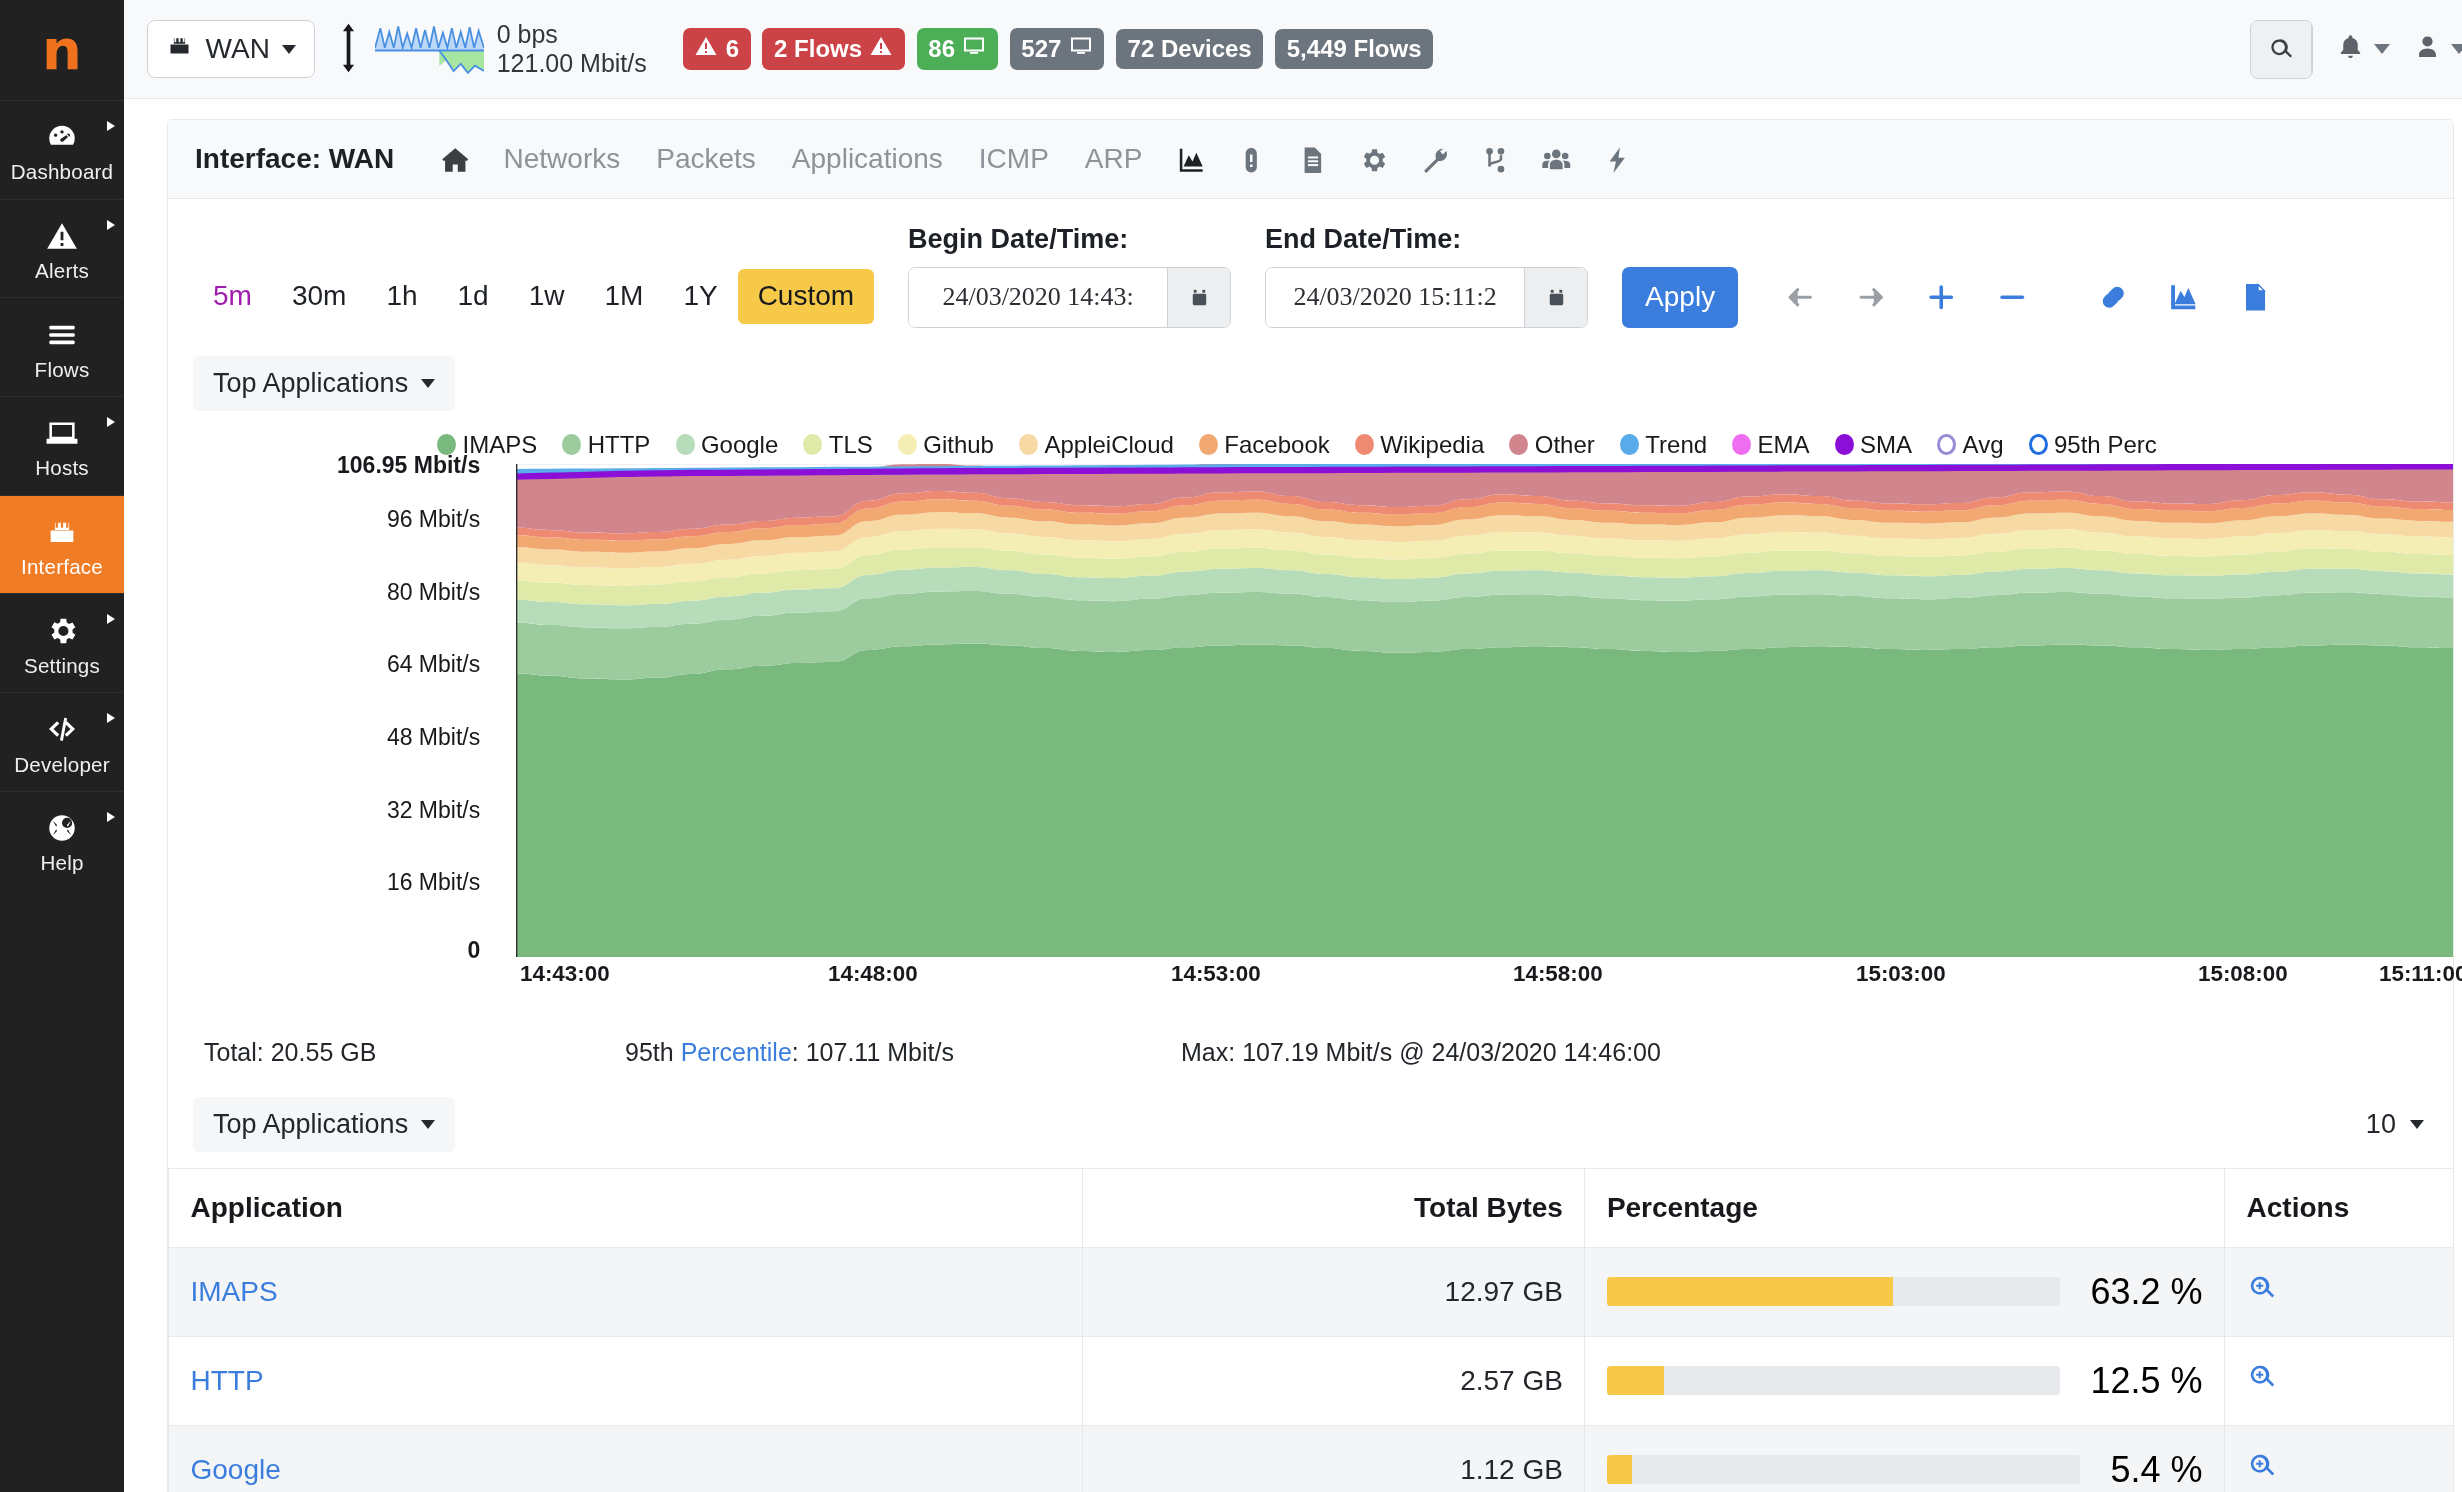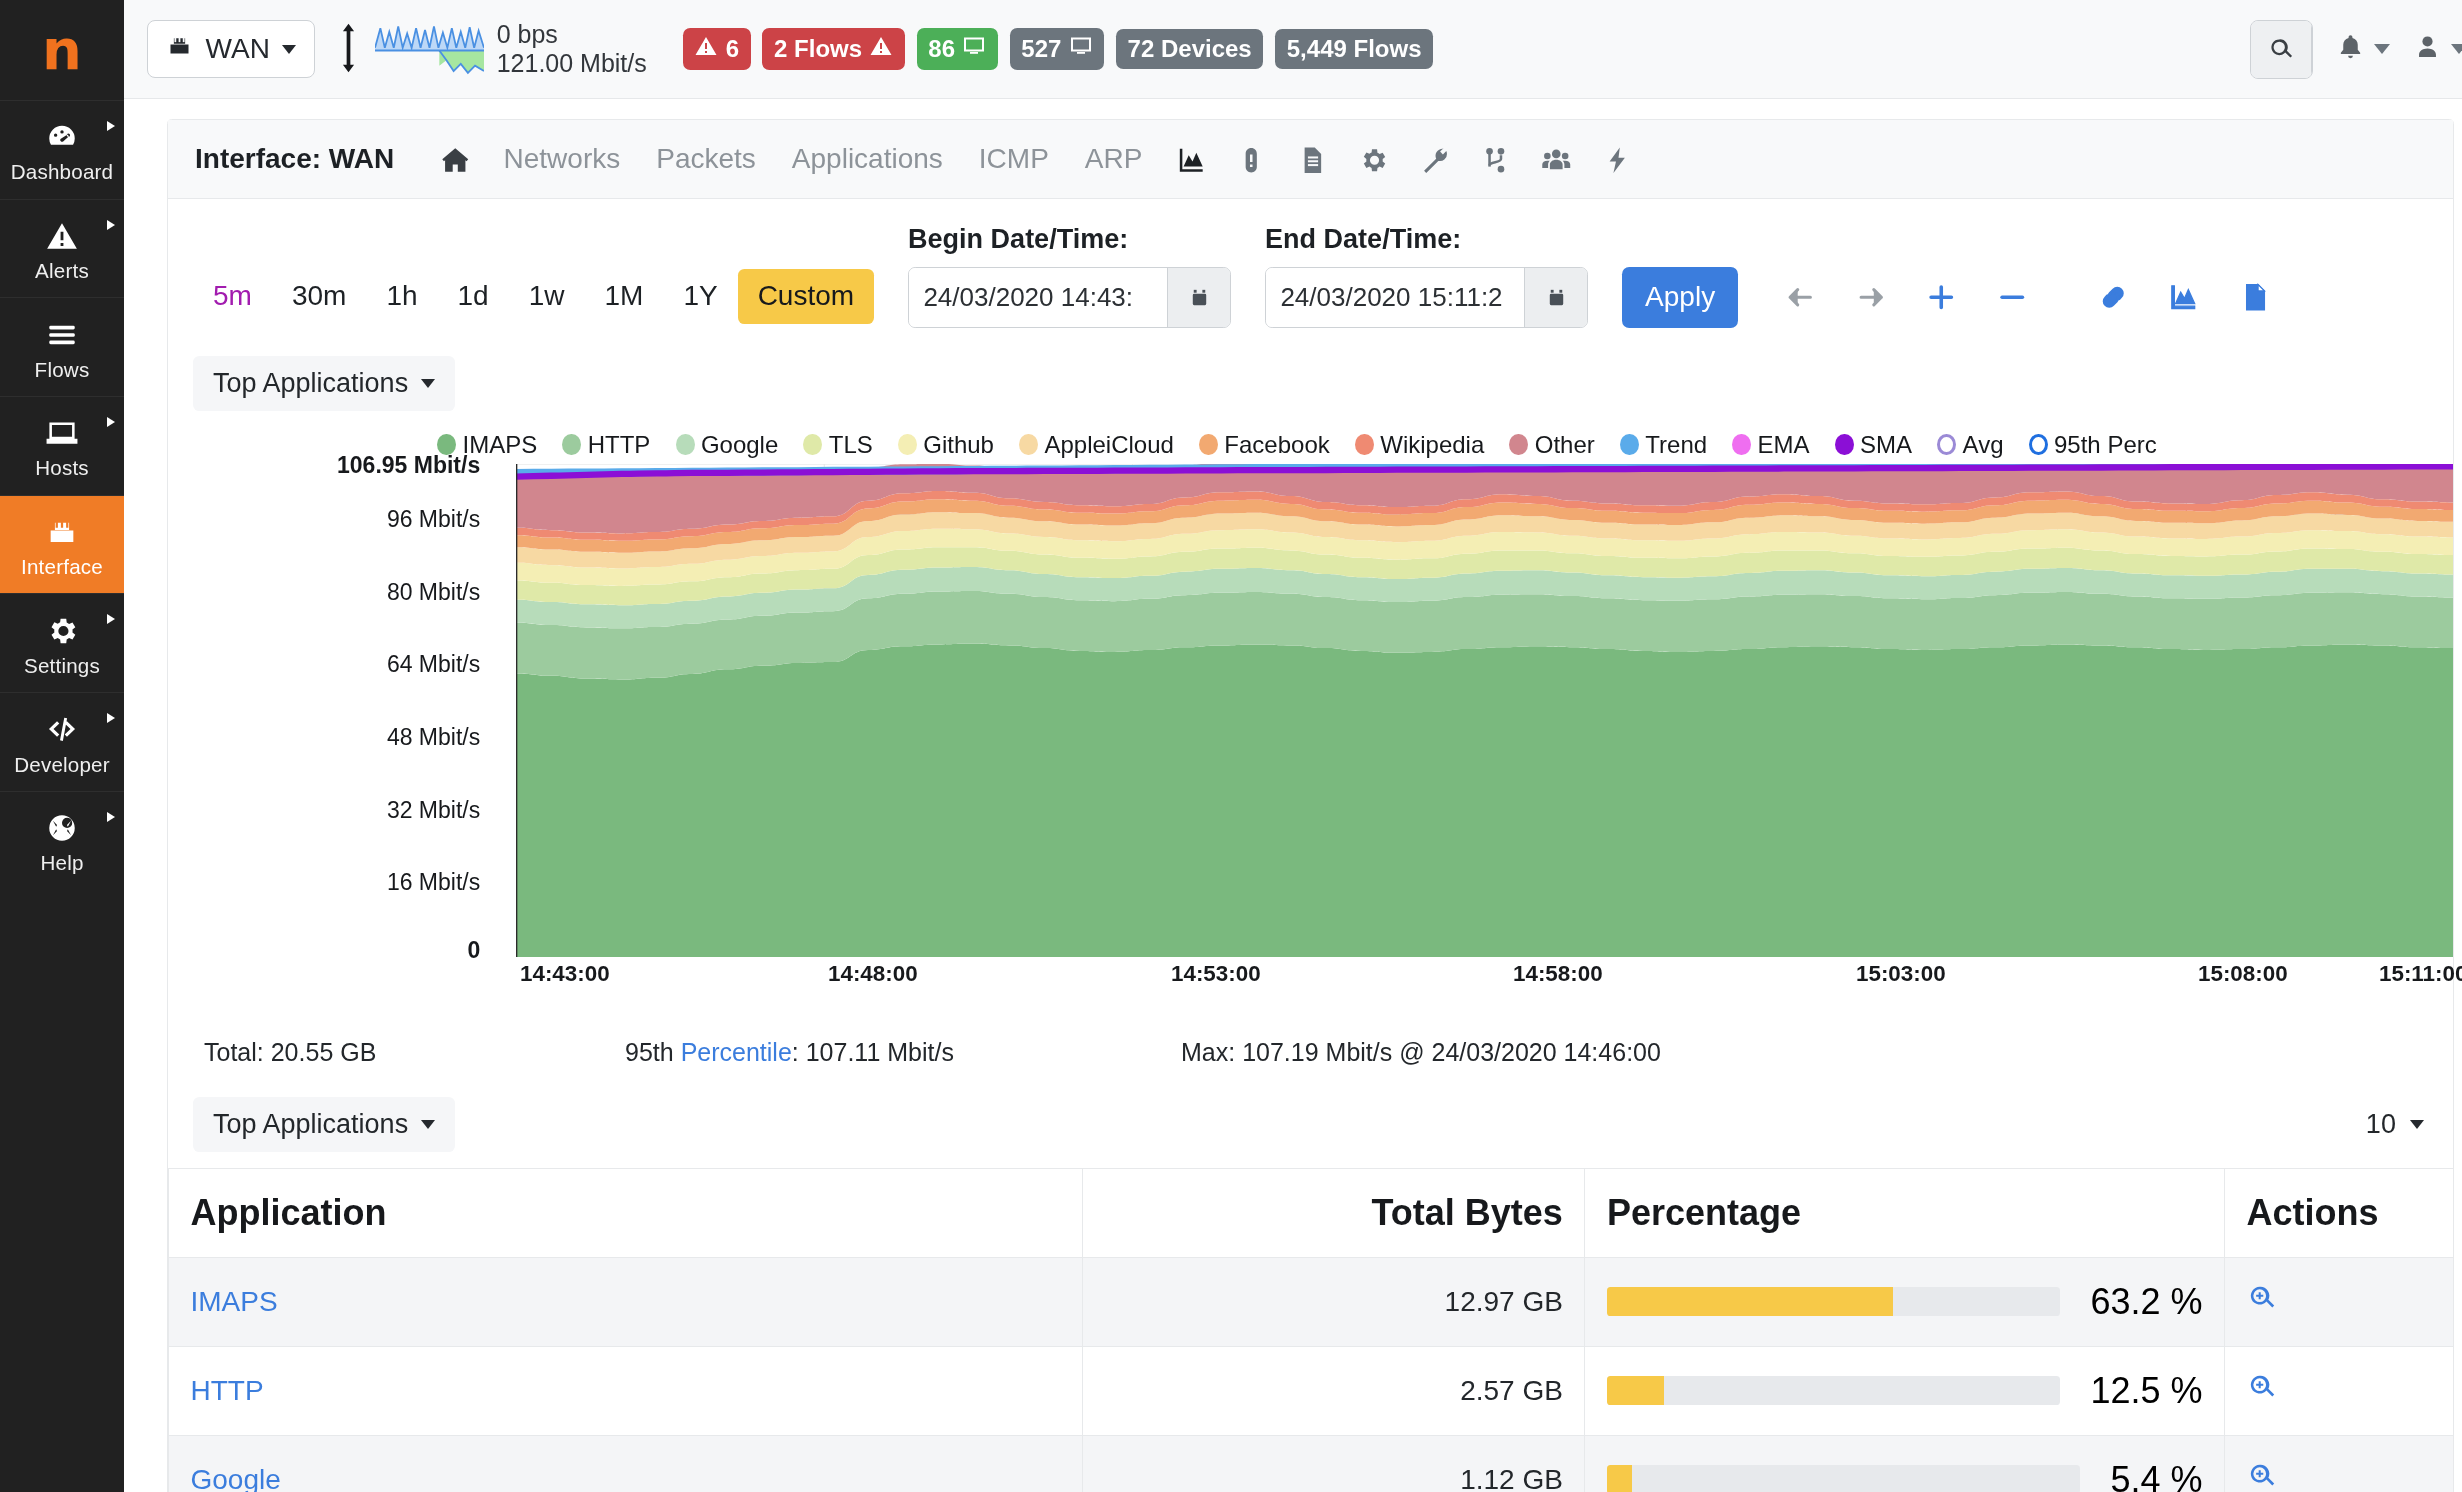--- a/index.html
+++ b/index.html
@@ -105,21 +105,21 @@
     font-size: 28px; color:#1d2125; padding: 11.7px 20px; cursor:pointer; border-radius:6.3px;
   }
   .range.dim { color:#a21caf; }
   .range.active { background:#f7c948; color:#17191c; font-weight: 400; }
 
   .dtgroup { margin-left: 34px; }
   .dtlabel { font-size: 27px; font-weight:700; color:#1d2125; margin-bottom: 11.7px; display:block; }
   .dtfield { display:flex; border:0.9px solid #ced2d6; border-radius:7.2px; overflow:hidden; }
   .dtfield input {
     border:none; outline:none; font-size: 26px; padding: 0 14.3px; height: 59px; width: 258px;
-    color:#2c3034; font-family:Liberation Sans, sans-serif; background:#fff;
+    color:#2c3034; font-family:Liberation Serif, serif; background:#fff;text-align:center;
   }
   .dtbtn { width: 63px; background:#eceef0; border-left:0.9px solid #ced2d6; display:flex;align-items:center;justify-content:center;cursor:pointer;}
   .dtbtn svg { width: 23px; height: 27px; fill:#495057; }
 
   .applybtn {
     background:#3b7ddd; color:#fff; font-size:28px; border:none; border-radius:7.2px;
     padding: 0 23px; height: 61px; margin-left: 34px; cursor:pointer;
     font-family:"Liberation Sans", sans-serif;
   }
   .tool-icons { display:flex; align-items:center; gap: 0; margin-left: 27px; height: 61px;}
@@ -156,21 +156,21 @@
   .statsrow > div { white-space: nowrap; }
   .statsrow a { color:#3b7ddd; text-decoration:none; }
 
   
   .tblhead { display:flex; align-items:center; margin-top: 30.5px; padding: 0 10.8px 0 25px; }
   .tblhead .spacer { flex:1; }
   .pagesel { display:flex; align-items:center; gap:14.3px; font-size:27px; color:#23272b; cursor:pointer; padding-right: 18px;}
 
   table.apps { width: 100%; border-collapse: collapse; margin-top: 16px; table-layout: fixed; }
   table.apps th {
-    text-align:left; font-size: 36px; font-weight:700; color:#17191c;
+    text-align:left; font-size: 28px; font-weight:700; color:#17191c;
     padding: 23px 21.5px; border-top: 1.8px solid #e7e9eb; border-bottom: 1.8px solid #e7e9eb;
     border-left: 0.9px solid #e7e9eb; background:#fff;
   }
   table.apps th:first-child { border-left: 0.9px solid #e7e9eb; }
   table.apps th.right { text-align:right; }
   table.apps td {
     font-size: 28px; color:#23272b; padding: 23px 21.5px;
     border-bottom: 1.8px solid #e7e9eb; border-left: 0.9px solid #e7e9eb;
   }
   table.apps td.right { text-align:right; }

